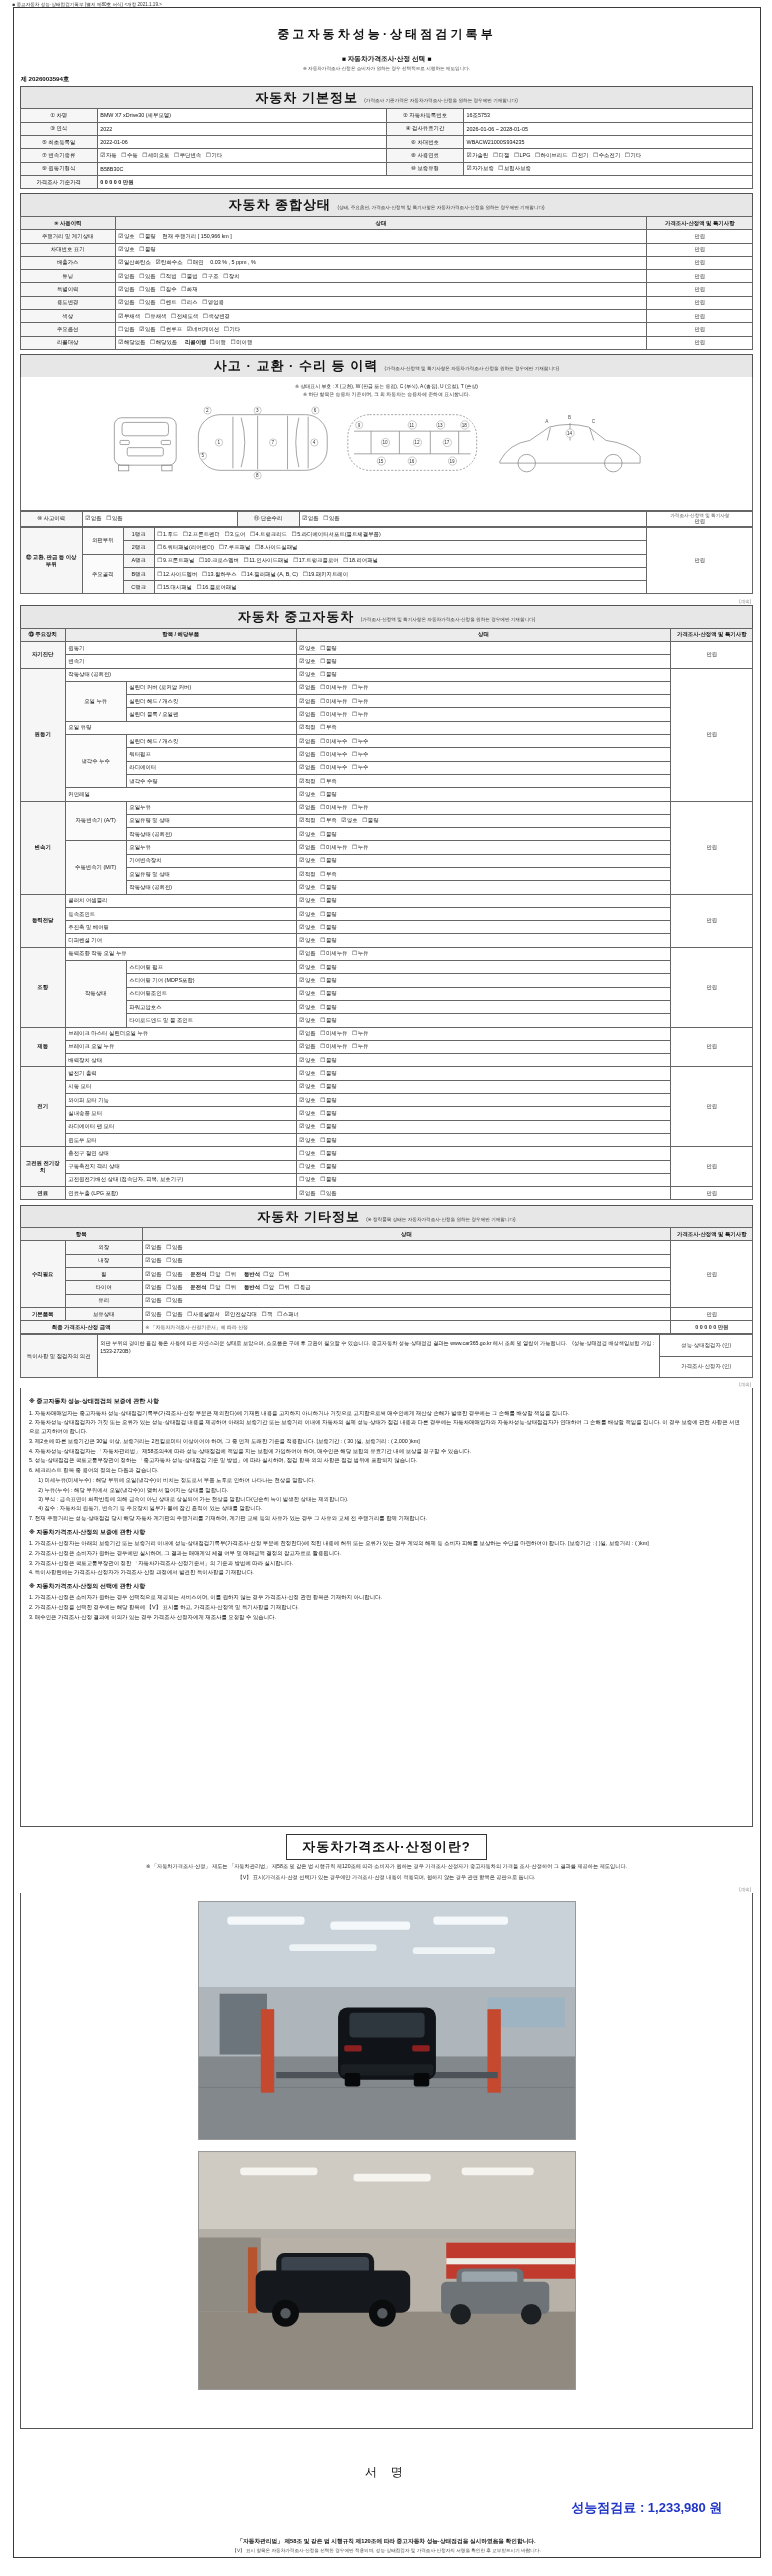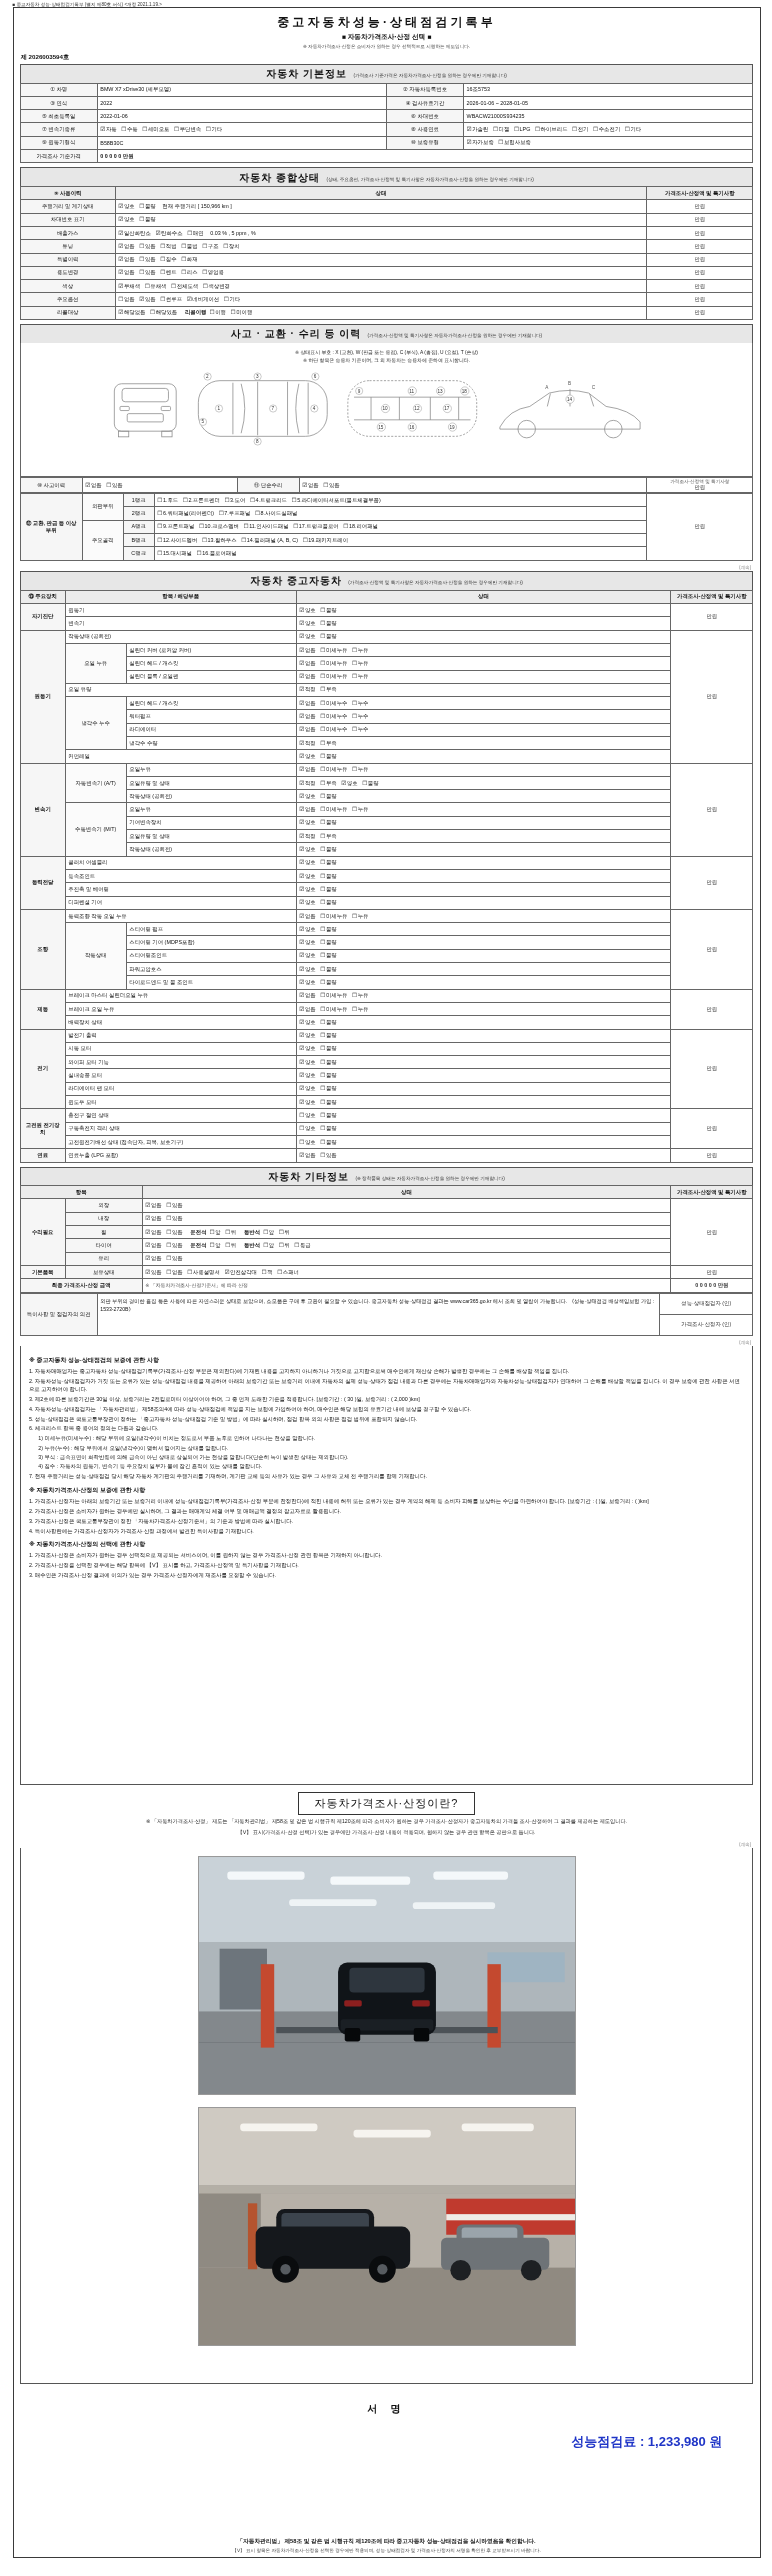--- a/index.html
+++ b/index.html
@@ -1,28 +1,28 @@
 <!DOCTYPE html>
 <html style="font-size:8.2px"><head>
 <meta charset="utf-8">
 <style>
   html,body{margin:0;padding:0;background:#ffffff;}
   body{width:773px;height:2576px;overflow:hidden;font-family:"Liberation Sans","DejaVu Sans",sans-serif;color:#111;}
   .top-note{font-size:4.6px;color:#333;padding:1.5px 3.1px 0.5px 12.4px;}
   .page{width:748px;height:2551px;margin:0 auto;border:1px solid #3a3a3a;position:relative;padding:3.1px 6.2px;box-sizing:border-box;background:#fff;}
   
   .title-wrap{text-align:center;padding-top:3.1px;}
-  .title-main{font-size:12px;font-weight:bold;letter-spacing:3.1px;margin:0;}
+  .title-main{font-size:12px;font-weight:bold;letter-spacing:3.1px;margin:12px;}
   .title-sub{font-size:6.7px;font-weight:bold;margin-top:2.1px;}
   .title-note{font-size:4.6px;color:#444;margin-top:1.5px;}
   .doc-no{font-size:6.2px;font-weight:bold;margin:4.1px 1px 2.1px;}
   
   section{margin-bottom:4.1px;}
   .sec-head{border:0.5px solid #555;border-bottom:none;background:#e7e7e7;text-align:center;padding:2.1px 1px 1.5px;}
-  .sec-title{font-size:10px;font-weight:bold;letter-spacing:1px;}
+  .sec-title{font-size:13px;font-weight:bold;letter-spacing:1px;}
   .sec-note{font-size:4.6px;color:#333;font-weight:normal;margin-left:4.1px;}
   
   table.grid{width:100%;border-collapse:collapse;table-layout:fixed;}
   table.grid td{border:0.5px solid #666;font-size:5.4px;padding:1px 2.6px;height:10.3px;vertical-align:middle;word-break:break-all;}
   td.lbl{background:#f6f6f6;text-align:center;}
   td.val{text-align:left;}
   td.gname{background:#f6f6f6;text-align:center;font-weight:bold;}
   td.sub{background:#fbfbfb;text-align:center;}
   td.itm{text-align:left;}
   td.st{text-align:left;}
@@ -36,29 +36,29 @@
   
   .legend{font-size:4.9px;color:#222;margin:2.1px 2.1px 1px;}
   .diagram-wrap{border:0.5px solid #666;border-top:none;text-align:center;padding:4.1px 0;background:#fff;}
   
   .n-h{font-weight:bold;font-size:6px;margin:5.2px 0 2.1px;}
   .n-p{font-size:5.4px;line-height:1.55;margin:1.5px 0;}
   .n-i{font-size:5.4px;line-height:1.55;margin:1px 0 1px 9.3px;color:#222;}
   .notice-body{border:0.5px solid #555;border-top:none;padding:4.1px 8.2px 7.2px;min-height:439px;box-sizing:border-box;}
   
   .define-wrap{text-align:center;margin:7.2px 0 5.2px;}
-  .define-title{display:inline-block;border:0.8px solid #333;padding:2.6px 15.5px;font-size:11px;font-weight:normal;letter-spacing:1px;}
+  .define-title{display:inline-block;border:0.8px solid #333;padding:2.6px 15.5px;font-size:13px;font-weight:bold;letter-spacing:1px;}
   .define-p{font-size:5.2px;color:#222;margin-top:3.1px;line-height:1.5;}
   .pgmark{text-align:right;font-size:4.6px;color:#888;margin:0.5px 2.1px 1.5px;}
   
   .photo-body{border:0.5px solid #555;border-top:none;padding:8.2px 0;text-align:center;min-height:536px;box-sizing:border-box;}
   .photo-frame{display:block;margin:0 auto 11.3px;border:0.5px solid #999;}
   
   .sign-block{min-height:108px;padding-top:13.4px;box-sizing:border-box;}
-  .sign-label{text-align:center;font-size:10px;font-weight:bold;letter-spacing:5.2px;}
+  .sign-label{text-align:center;font-size:12px;font-weight:normal;letter-spacing:5.2px;margin-top:18px;}
   .fee-line{text-align:right;font-size:13px;font-weight:bold;color:#1f35c7;margin:17.5px 31px 0 0;}
   .footer{position:absolute;left:0;right:0;bottom:4.1px;text-align:center;}
   .footer-l1{font-size:5.7px;font-weight:bold;}
   .footer-l2{font-size:4.6px;color:#444;margin-top:2.1px;}
   svg text{font-family:"Liberation Sans","DejaVu Sans",sans-serif;}
 </style>
 </head>
 <body>
 
 <div class="top-note">■ 중고자동차 성능·상태점검기록부 (별지 제80호 서식) &lt;개정 2021.1.19.&gt;</div>

